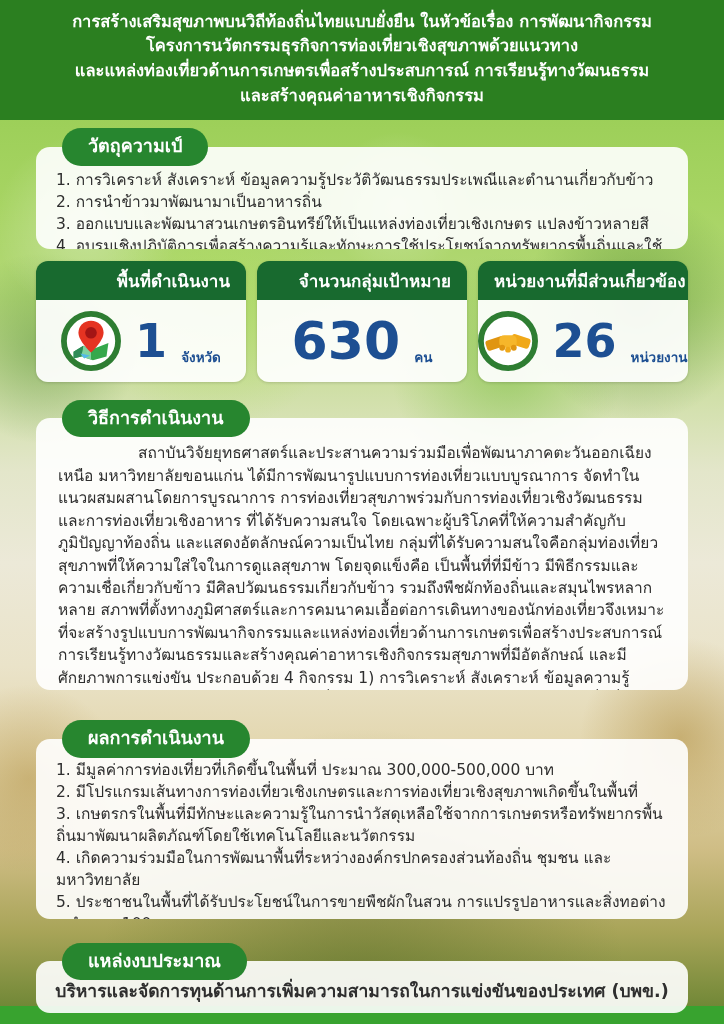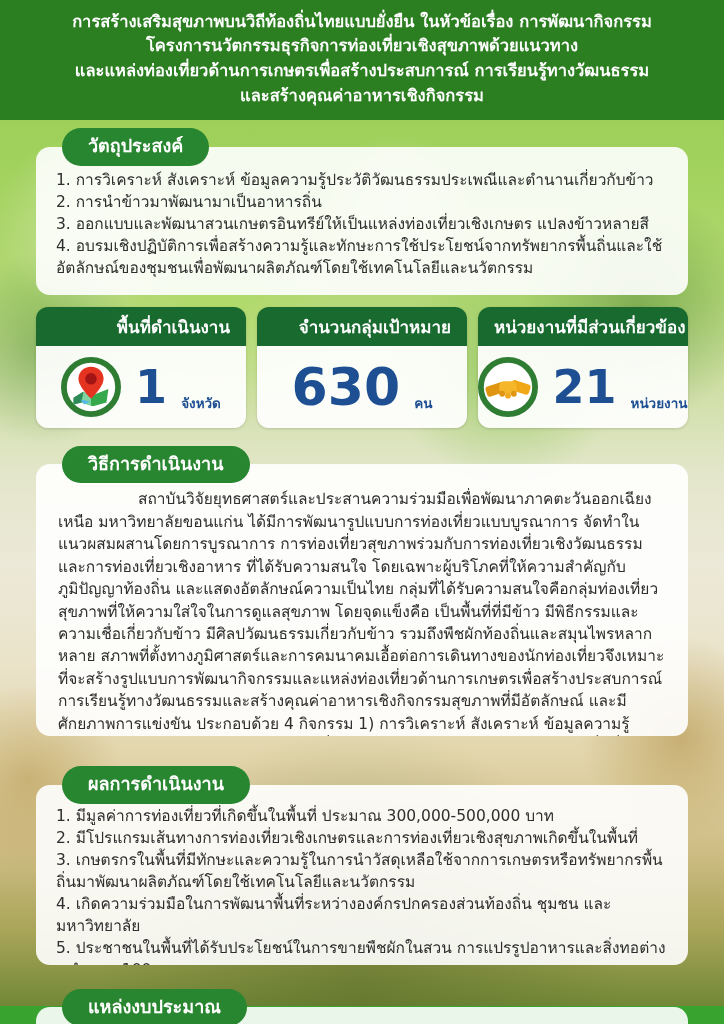--- a/index.html
+++ b/index.html
@@ -38,21 +38,21 @@
     background:#27862f;color:#fff;font-weight:bold;font-size:18px;
     padding:7px 26px 9px;border-radius:22px;margin-left:26px;line-height:1.2;
   }
   .card{
     position:relative;z-index:1;margin-top:-19px;
     background:rgba(255,255,255,0.90);
     border-radius:14px;box-sizing:border-box;overflow:hidden;
     color:#2e2e2e;
   }
   .sec-obj .pill{margin-top:8px;}
-  .sec-obj .card{height:148px;padding:22px 20px 8px;}
+  .sec-obj .card{height:102px;padding:22px 20px 8px;}
   .obj-item{font-size:15.5px;line-height:1.42;overflow-wrap:anywhere;}
   
   .stats{display:flex;gap:11px;margin-top:12px;}
   .stat-card{width:210px;flex:none;border-radius:12px;overflow:hidden;
     box-shadow:0 1px 3px rgba(0,0,0,0.15);}
   .stat-head{background:#186a2f;color:#fff;font-weight:bold;font-size:17px;
     text-align:right;padding:6px 16px;white-space:nowrap;}
   .stat-body{background:rgba(255,255,255,0.92);height:82px;
     display:flex;align-items:center;justify-content:center;gap:14px;}
   .stat-value{font-size:46px;font-weight:bold;color:#1d4f92;line-height:1;}
@@ -86,21 +86,21 @@
   <div class="banner">
     <div class="line">การสร้างเสริมสุขภาพบนวิถีท้องถิ่นไทยแบบยั่งยืน ในหัวข้อเรื่อง การพัฒนากิจกรรม</div>
     <div class="line">โครงการนวัตกรรมธุรกิจการท่องเที่ยวเชิงสุขภาพด้วยแนวทาง</div>
     <div class="line">และแหล่งท่องเที่ยวด้านการเกษตรเพื่อสร้างประสบการณ์ การเรียนรู้ทางวัฒนธรรม</div>
     <div class="line">และสร้างคุณค่าอาหารเชิงกิจกรรม</div>
   </div>
 
   <div class="content">
 
     <div class="sec-obj">
-      <div class="pill">วัตถุประสงค์</div>
+      <div class="pill">วัตถุความเป์</div>
       <div class="card">
         <div class="obj-item">1. การวิเคราะห์ สังเคราะห์ ข้อมูลความรู้ประวัติวัฒนธรรมประเพณีและตำนานเกี่ยวกับข้าว</div>
         <div class="obj-item">2. การนำข้าวมาพัฒนามาเป็นอาหารถิ่น</div>
         <div class="obj-item">3. ออกแบบและพัฒนาสวนเกษตรอินทรีย์ให้เป็นแหล่งท่องเที่ยวเชิงเกษตร แปลงข้าวหลายสี</div>
         <div class="obj-item">4. อบรมเชิงปฏิบัติการเพื่อสร้างความรู้และทักษะการใช้ประโยชน์จากทรัพยากรพื้นถิ่นและใช้ อัตลักษณ์ของชุมชนเพื่อพัฒนาผลิตภัณฑ์โดยใช้เทคโนโลยีและนวัตกรรม</div>
       </div>
     </div>
 
     <div class="stats">
 
@@ -136,21 +136,21 @@
             <circle cx="31" cy="31" r="28" fill="#ffffff" stroke="#2e7d32" stroke-width="6"></circle>
             <g>
               <rect x="8" y="28" width="20" height="11" rx="3" fill="#e09511" transform="rotate(-18 18 33)"></rect>
               <rect x="34" y="26" width="20" height="11" rx="3" fill="#f0a818" transform="rotate(18 44 31)"></rect>
               <rect x="22" y="25" width="18" height="13" rx="5" fill="#f6b62a"></rect>
               <circle cx="25" cy="38" r="3" fill="#e09511"></circle>
               <circle cx="31" cy="40" r="3" fill="#f0a818"></circle>
               <circle cx="37" cy="38" r="3" fill="#e09511"></circle>
             </g>
           </svg>
-          <div class="stat-value">21</div>
+          <div class="stat-value">26</div>
           <div class="stat-unit">หน่วยงาน</div>
         </div>
       </div>
 
     </div>
 
     <div class="sec-methods">
       <div class="pill">วิธีการดำเนินงาน</div>
       <div class="card">
         <p class="methods-par">สถาบันวิจัยยุทธศาสตร์และประสานความร่วมมือเพื่อพัฒนาภาคตะวันออกเฉียงเหนือ มหาวิทยาลัยขอนแก่น ได้มีการพัฒนารูปแบบการท่องเที่ยวแบบบูรณาการ จัดทำในแนวผสมผสานโดยการบูรณาการ การท่องเที่ยวสุขภาพร่วมกับการท่องเที่ยวเชิงวัฒนธรรมและการท่องเที่ยวเชิงอาหาร ที่ได้รับความสนใจ โดยเฉพาะผู้บริโภคที่ให้ความสำคัญกับภูมิปัญญาท้องถิ่น และแสดงอัตลักษณ์ความเป็นไทย กลุ่มที่ได้รับความสนใจคือกลุ่มท่องเที่ยวสุขภาพที่ให้ความใส่ใจในการดูแลสุขภาพ โดยจุดแข็งคือ เป็นพื้นที่ที่มีข้าว มีพิธีกรรมและความเชื่อเกี่ยวกับข้าว มีศิลปวัฒนธรรมเกี่ยวกับข้าว รวมถึงพืชผักท้องถิ่นและสมุนไพรหลากหลาย สภาพที่ตั้งทางภูมิศาสตร์และการคมนาคมเอื้อต่อการเดินทางของนักท่องเที่ยวจึงเหมาะที่จะสร้างรูปแบบการพัฒนากิจกรรมและแหล่งท่องเที่ยวด้านการเกษตรเพื่อสร้างประสบการณ์ การเรียนรู้ทางวัฒนธรรมและสร้างคุณค่าอาหารเชิงกิจกรรมสุขภาพที่มีอัตลักษณ์ และมีศักยภาพการแข่งขัน ประกอบด้วย 4 กิจกรรม 1) การวิเคราะห์ สังเคราะห์ ข้อมูลความรู้ ประวัติ วัฒนธรรมประเพณี และตำนานเกี่ยวกับข้าว 2) การพัฒนาข้าวเป็นอาหารถิ่นที่เป็นอัตลักษณ์ 3) ออกแบบและพัฒนาสวนเกษตรอินทรีย์ให้เป็นแหล่งท่องเที่ยวเชิงเกษตร 4) อบรมเชิงปฏิบัติการเพื่อสร้างความรู้และทักษะการใช้ประโยชน์ จากทรัพยากรพื้นถิ่นและใช้ อัตลักษณ์ของชุมชนเพื่อพัฒนาผลิตภัณฑ์โดยใช้เทคโนโลยีและนวัตกรรม</p>

